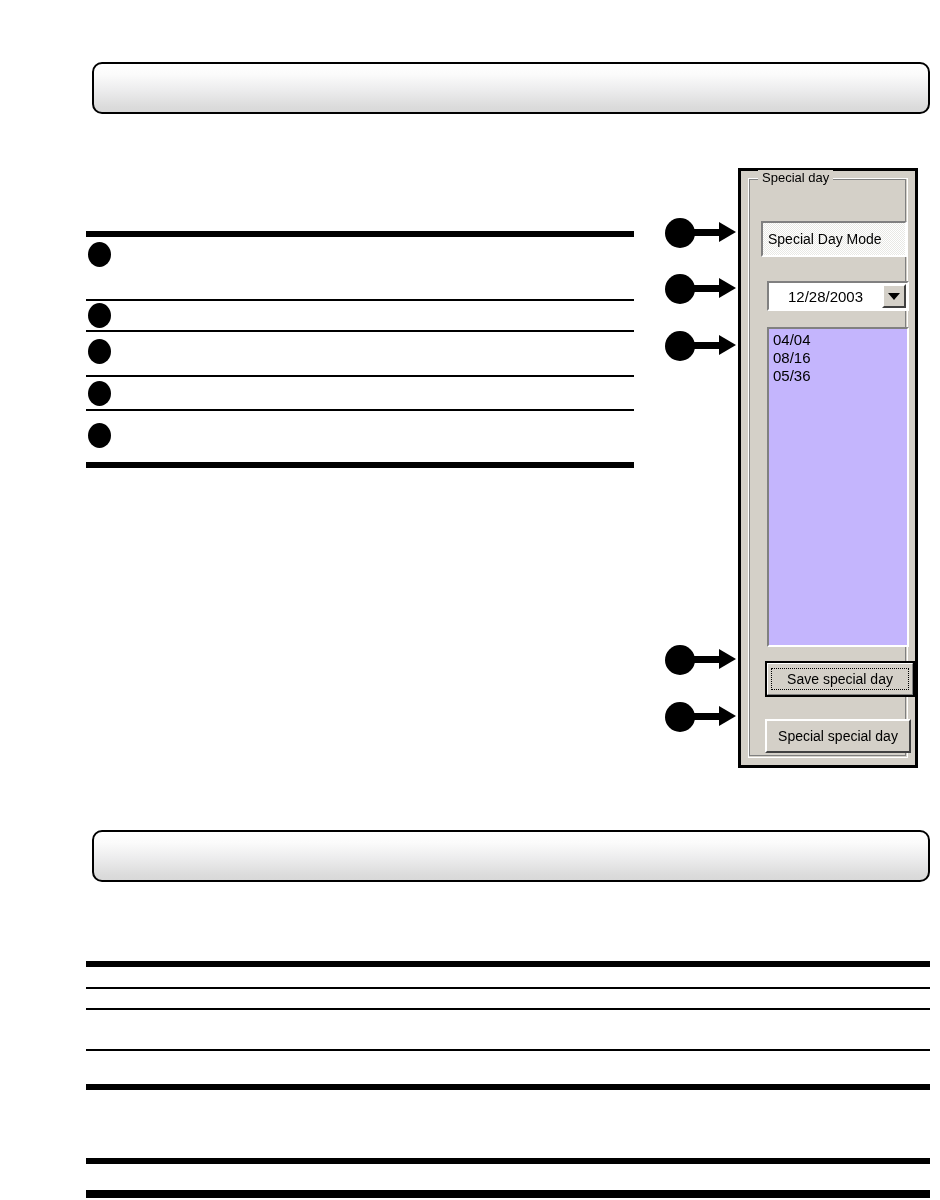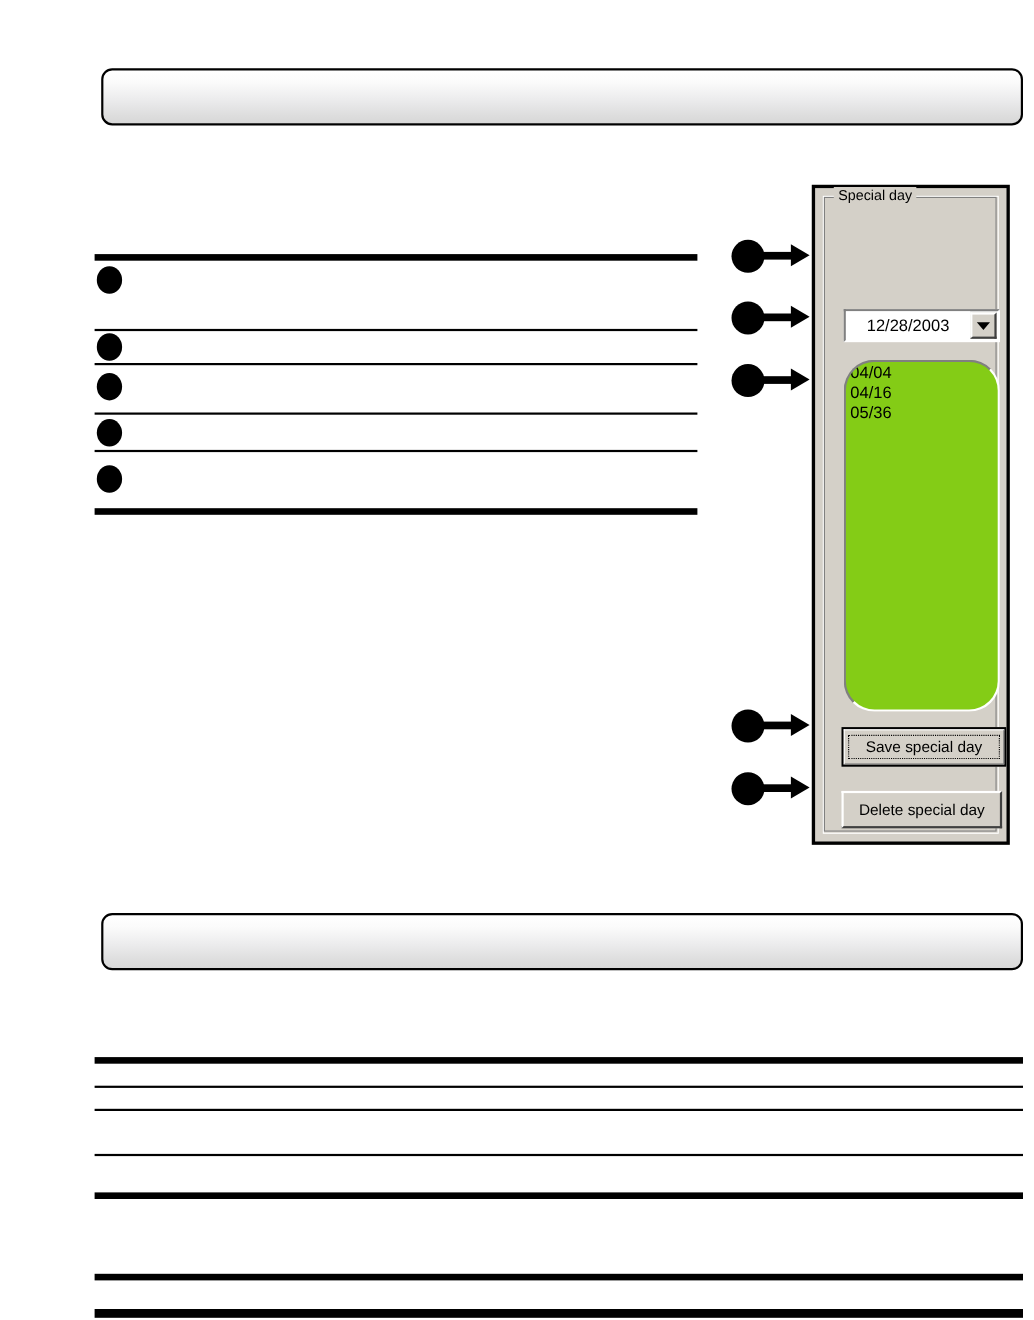--- a/index.html
+++ b/index.html
@@ -192,24 +192,23 @@
     border-top: 7px solid #000000;
   }
 
   
   #dates-listbox {
     position: absolute;
     left: 18px;
     top: 148px;
     width: 142px;
     height: 320px;
-    background: #84cc16;
+    background: #c4b5fd;
     overflow: hidden;
     padding: 2px 0 0 3px;
-    border-radius: 28px;
   }
   .listitem {
     font-size: 15px;
     line-height: 18px;
     color: #000000;
     white-space: nowrap;
     padding-left: 1px;
   }
 
   
@@ -331,36 +330,37 @@
   <div class="dot"></div>
   <div class="shaft"></div>
   <div class="head"></div>
 </div>
 
 <div id="special-day-panel">
   <div class="fieldset">
 
     <div class="legend">Special day</div>
 
+    <div id="mode-label" class="sunken">Special Day Mode</div>
 
     <div id="date-combo" class="sunken">
       <div id="date-combo-value">12/28/2003</div>
       <div id="date-combo-button" class="raised">
         <div class="arrow"></div>
       </div>
     </div>
 
     <div id="dates-listbox" class="sunken">
       <div class="listitem">04/04</div>
-      <div class="listitem">04/16</div>
+      <div class="listitem">08/16</div>
       <div class="listitem">05/36</div>
     </div>
 
     <div class="dlg-button" id="save-button">
       <div class="inner">
         <div class="focus">Save special day</div>
       </div>
     </div>
 
-    <div class="dlg-button raised" id="delete-button">Delete special day</div>
+    <div class="dlg-button raised" id="delete-button">Special special day</div>
 
   </div>
 </div>
 
 </body></html>

